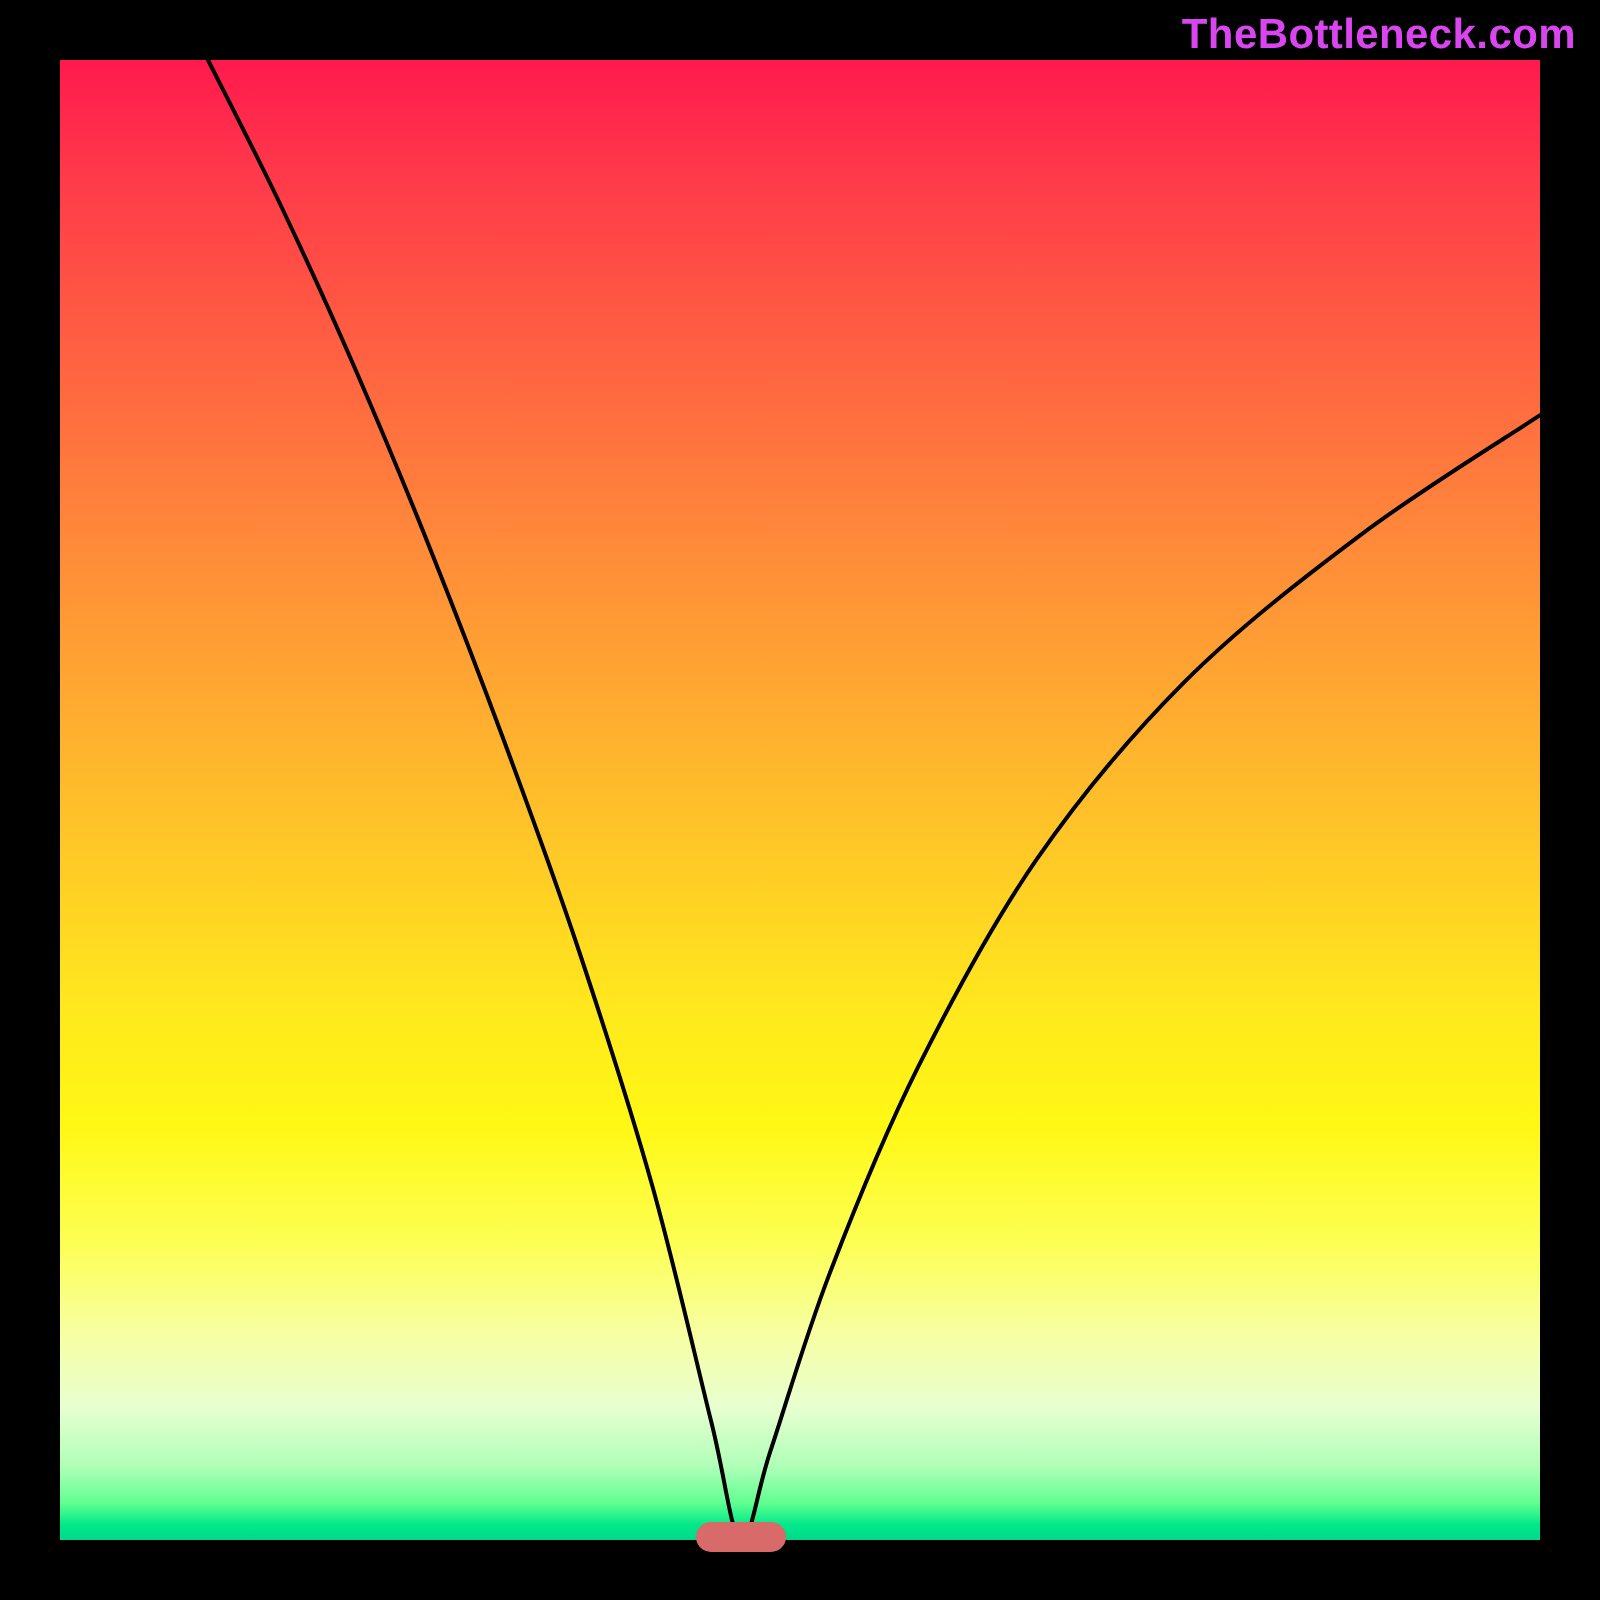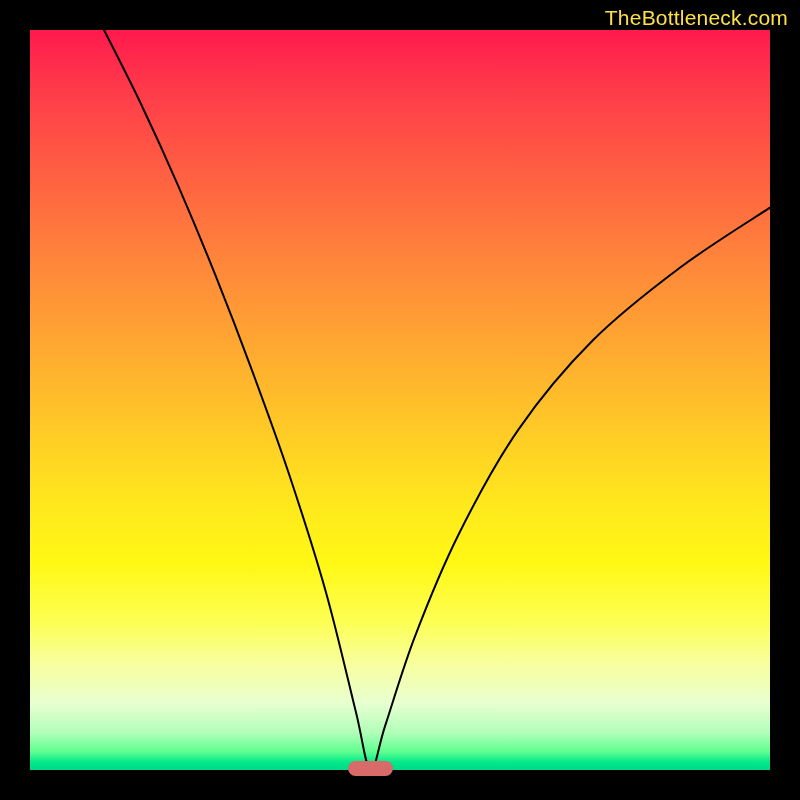--- a/index.html
+++ b/index.html
@@ -62,22 +62,22 @@
     position: absolute;
     height: 15px;
     border-radius: 8px;
     background: #d86a6a;
   }
   .watermark {
     position: absolute;
     top: 6px;
     right: 12px;
     font-size: 21px;
-    font-weight: 400;
-    color: #fde047;
+    font-weight: 700;
+    color: #d946ef;
     letter-spacing: 0.2px;
   }
 </style>
 </head>
 <body>
 
 <div class="frame">
 
   <div class="plot-area">
     <svg class="curve-svg" viewBox="0 0 740 740" preserveAspectRatio="none">

